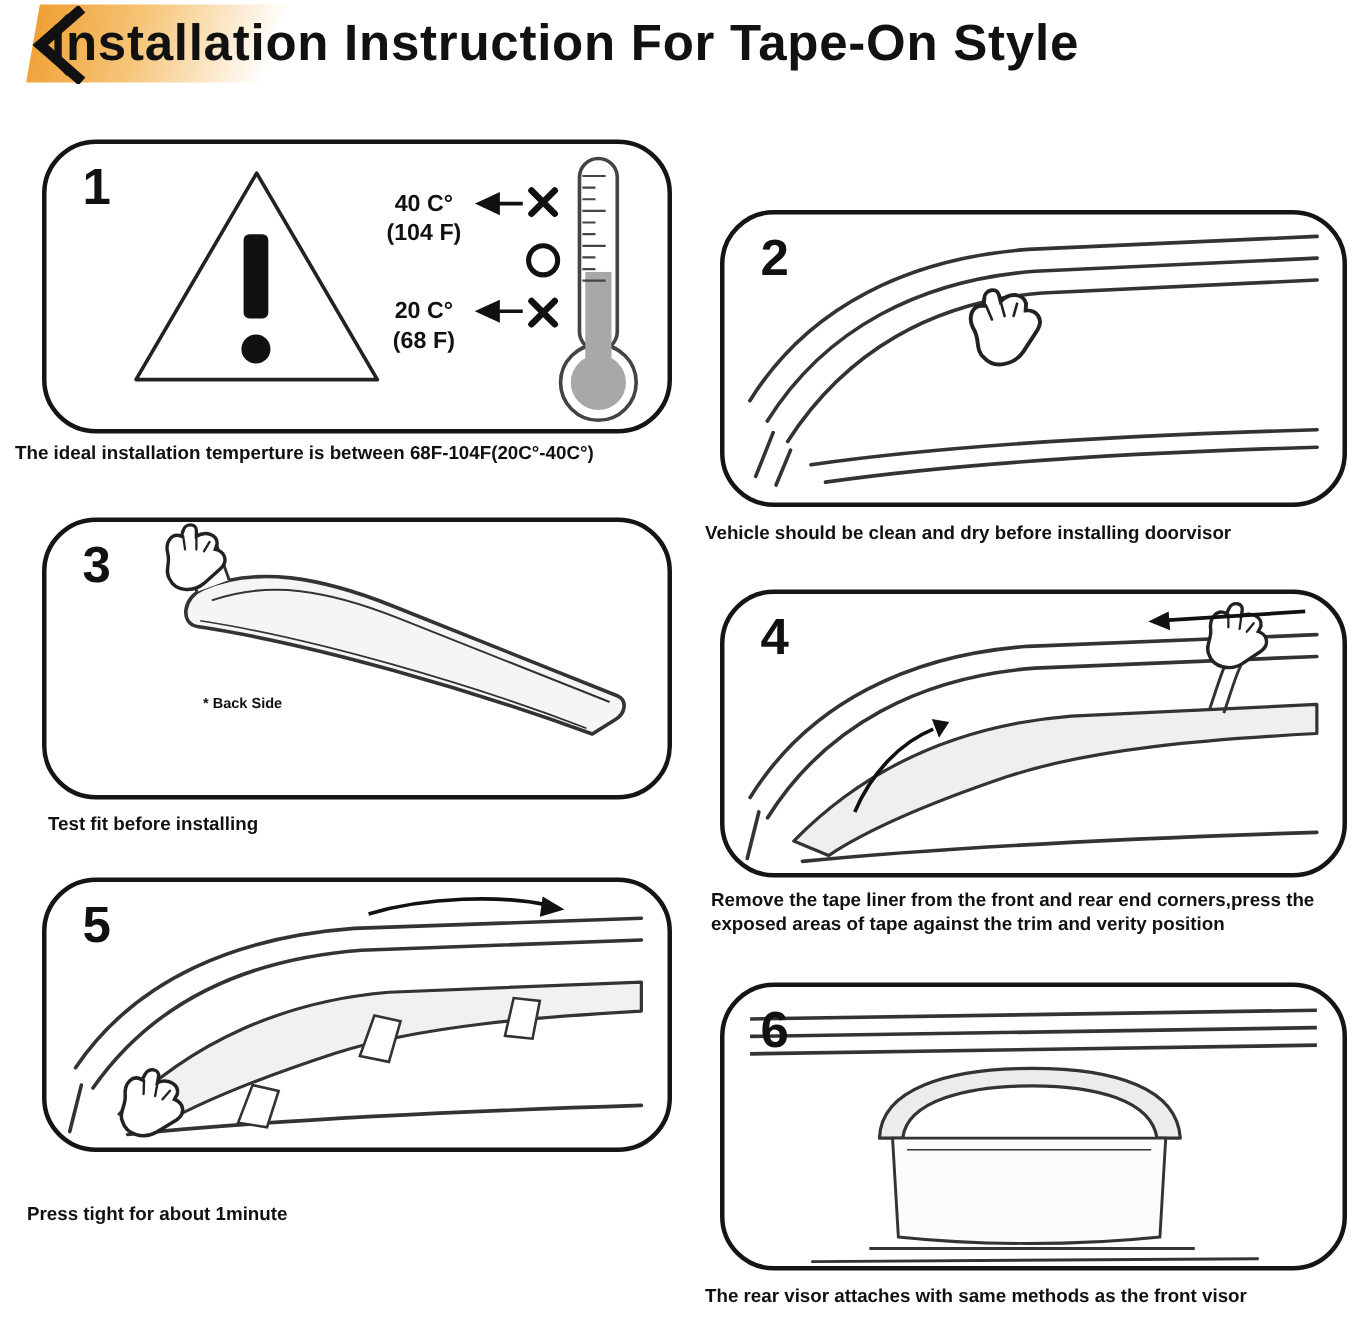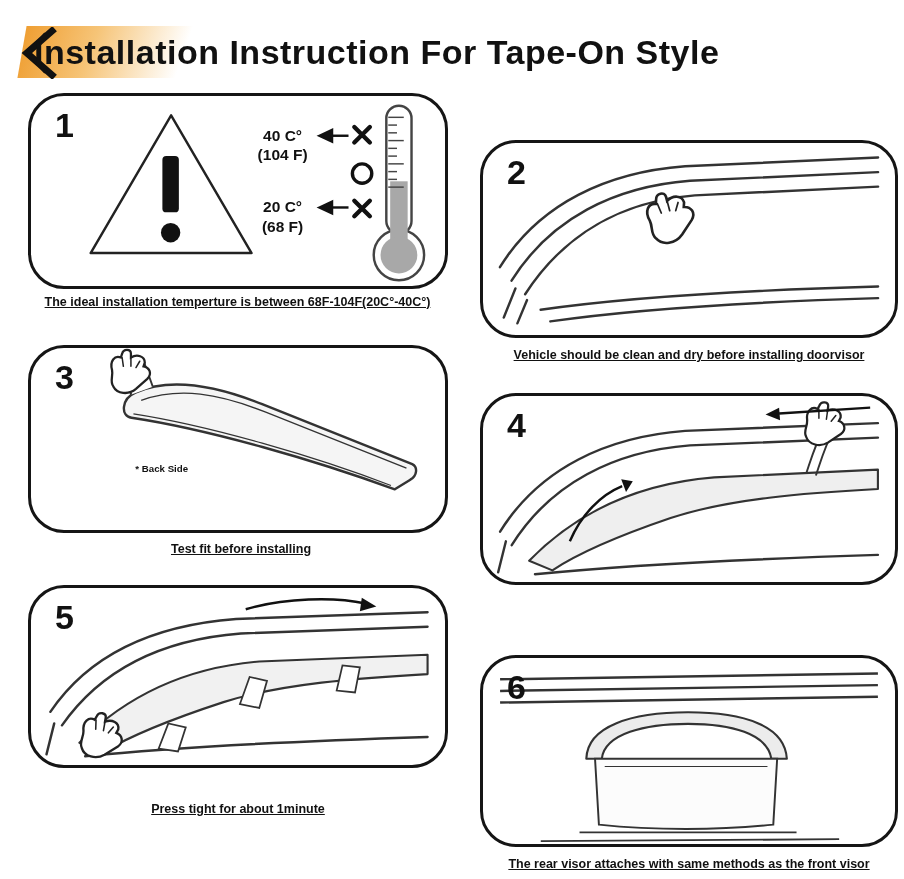--- a/index.html
+++ b/index.html
@@ -1,33 +1,33 @@
 <!DOCTYPE html>
 <html><head>
 <meta charset="utf-8">
 <style>
   html,body { margin:0; padding:0; background:#fff; }
   body { font-family:"Liberation Sans", sans-serif; color:#111; }
   .page { position:relative; width:904px; height:879px; background:#fff; overflow:hidden; }
 
   
-  .header { position:absolute; left:0; top:0; width:904px; height:64px;margin-top:23px; }
+  .header { position:absolute; left:0; top:0; width:904px; height:64px; }
   .title-deco { position:absolute; left:22px; top:3px; width:172px; height:52px;
                 background:linear-gradient(100deg,#ef9f33 0%,#f6c477 40%,#ffffff 92%);
                 transform:skewX(-10deg); z-index:0; }
   .title-chevron { position:absolute; left:18px; top:4px; width:42px; height:52px; z-index:1; }
   .title { position:absolute; left:34px; top:0; margin:0; z-index:2;
            font-size:34px; font-weight:bold; line-height:58px; letter-spacing:0.5px; white-space:nowrap; }
 
   
   .panel { position:absolute; border:3px solid #151515; border-radius:36px; background:#fff; box-sizing:border-box; }
   .art { position:absolute; left:0; top:0; width:100%; height:100%; }
   .step-num { position:absolute; left:24px; top:10px; font-size:34px; font-weight:bold; z-index:2; }
 
-  .caption { position:absolute; font-size:12.5px; font-weight:bold; text-align:center; line-height:1.3;text-decoration:underline; }
+  .caption { position:absolute; font-size:12.5px; font-weight:bold; text-align:left; line-height:1.3; }
 
   .t-big { font-family:"Liberation Sans", sans-serif; font-size:16px; font-weight:bold; fill:#111; }
   .t-small { font-family:"Liberation Sans", sans-serif; font-size:10px; font-weight:bold; fill:#111; }
 </style>
 </head>
 <body>
 
 <svg width="0" height="0" style="position:absolute" aria-hidden="true">
   <defs>
     <g id="hand">
@@ -118,21 +118,21 @@
       <g>
         <path d="M104,46 C 140,30 185,38 235,58 L 390,120 C 396,123 395,132 388,136 L 372,146 C 290,116 180,84 100,72 C 88,70 90,52 104,46 Z" fill="#f5f5f5" stroke="#333" stroke-width="2.5" stroke-linejoin="round"></path>
         <path d="M110,54 C 150,40 190,47 238,66 L 384,124" fill="none" stroke="#333" stroke-width="1.4"></path>
         <path d="M102,68 C 180,80 290,112 368,142" fill="none" stroke="#333" stroke-width="1.2"></path>
       </g>
       <path d="M100,48 L 84,22 L 112,12 L 122,40" fill="#fff" stroke="#333" stroke-width="2"></path>
       <use href="#hand" transform="translate(76,2) scale(1.3)"></use>
       <text x="104" y="128" class="t-small">* Back Side</text>
     </svg>
   </section>
-  <div class="caption" style="left:21px;top:541px;width:440px">Test fit before installing</div>
+  <div class="caption" style="left:32px;top:541px;width:440px">Test fit before installing</div>
 
   <section class="panel" style="left:480px;top:393px;width:418px;height:192px">
     <div class="step-num">4</div>
     <svg class="art" viewBox="0 0 418 192">
       <g fill="none" stroke="#333" stroke-width="2.5" stroke-linecap="round">
         <path d="M14,140 C 55,74 125,42 205,36 L 404,28"></path>
         <path d="M26,154 C 66,90 132,57 210,51 L 404,43"></path>
         <path d="M50,184 C 150,174 280,168 404,164"></path>
         <path d="M20,150 L 12,182"></path>
       </g>
@@ -143,20 +143,21 @@
       </g>
       <use href="#hand" transform="translate(330,4) scale(1.3) rotate(8)"></use>
       <g>
         <path d="M302,18 L 396,12" stroke="#111" stroke-width="2.5" fill="none"></path>
         <path d="M288,19 L302,12 L303,25 Z" fill="#111"></path>
         <path d="M86,150 C 98,122 118,102 140,93" stroke="#111" stroke-width="2.5" fill="none"></path>
         <path d="M151,88 L144,99 L139,86 Z" fill="#111"></path>
       </g>
     </svg>
   </section>
+  <div class="caption" style="left:474px;top:592px;width:430px">Remove the tape liner from the front and rear end corners,press the exposed areas of tape against the trim and verity position</div>
 
   <section class="panel" style="left:28px;top:585px;width:420px;height:183px">
     <div class="step-num">5</div>
     <svg class="art" viewBox="0 0 420 183">
       <g>
         <path d="M218,22 C 258,10 310,9 342,16" fill="none" stroke="#111" stroke-width="2.5"></path>
         <path d="M353,19 L338,10 L336,24 Z" fill="#111"></path>
       </g>
       <g fill="none" stroke="#333" stroke-width="2.5" stroke-linecap="round">
         <path d="M16,128 C 58,66 128,38 208,32 L 406,25"></path>

